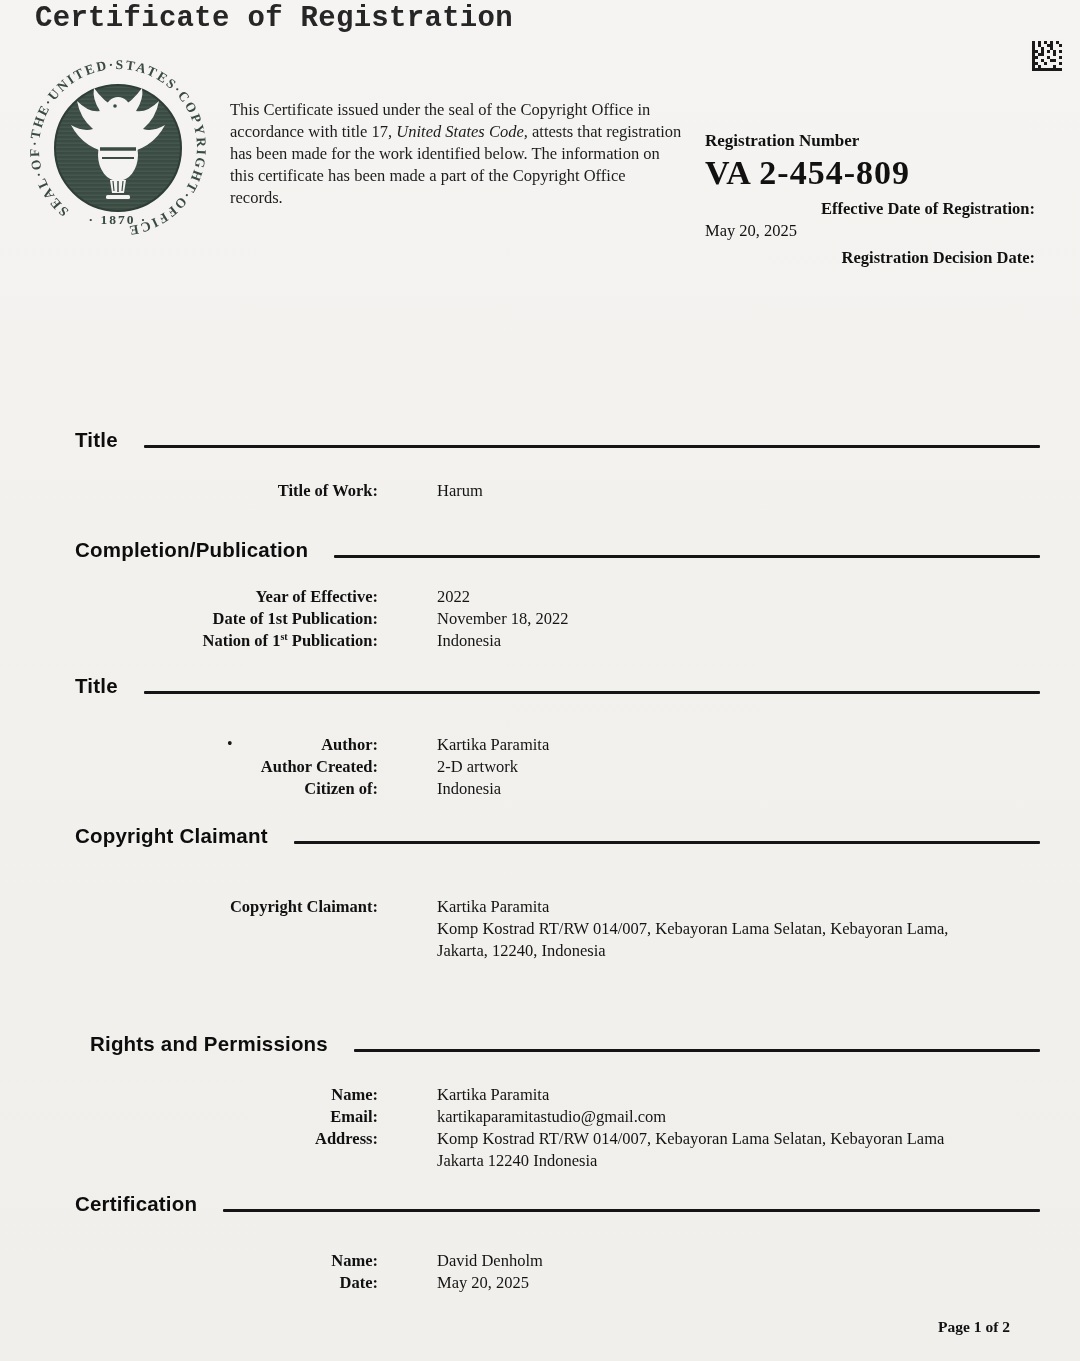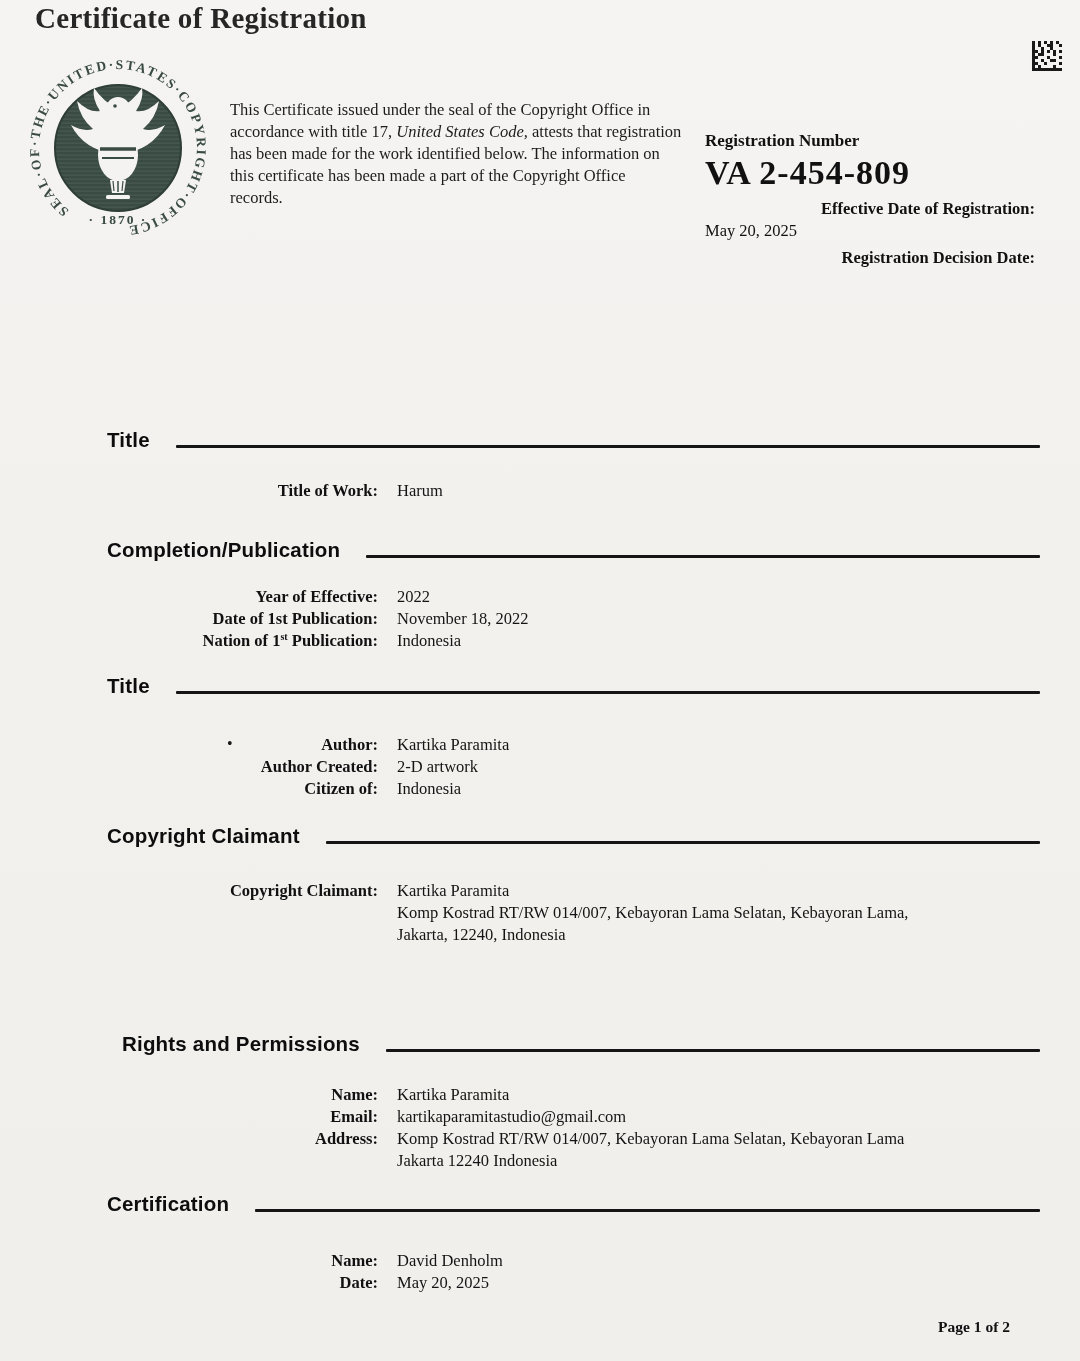--- a/index.html
+++ b/index.html
@@ -5,46 +5,46 @@
   html,body{margin:0;padding:0;}
   body{width:1080px;height:1361px;background:#e9e8e6;}
   .page{
     position:relative;width:1080px;height:1361px;overflow:hidden;
     background:linear-gradient(180deg,#f5f4f2 0%,#f2f1ee 40%,#f0efec 100%);
     font-family:"Liberation Serif",serif;color:#181818;
   }
   
   .doc-title{
     position:absolute;left:35px;top:2px;font-size:29px;letter-spacing:.3px;
-    color:#262626;font-weight:600;
+    color:#262626;font-weight:600;font-family:Liberation Mono, monospace;
   }
   .seal{position:absolute;left:22px;top:52px;width:192px;height:192px;}
   .intro{
     position:absolute;left:230px;top:82px;width:452px;
     font-size:16.5px;line-height:22px;color:#1c1c1c;
   }
   .intro i{font-style:italic;}
   .regblock{position:absolute;left:705px;top:131px;width:330px;color:#111;}
   .regblock .rn-label{font-weight:bold;font-size:17px;}
   .regblock .rn-number{font-weight:bold;font-size:34px;letter-spacing:1px;margin-top:3px;}
   .regblock .rb-lbl{font-weight:bold;font-size:16.5px;margin-top:7px;text-align:right;}
   .regblock .rb-val{font-size:16.5px;margin-top:2px;}
   .barcode{position:absolute;left:1030px;top:39px;width:34px;height:34px;}
 
   
   .section{position:absolute;left:75px;width:965px;}
   .section.indent{left:90px;width:950px;}
   .sec-head{display:flex;align-items:flex-end;gap:26px;}
   .sec-head .hd{
     font-family:"Liberation Sans",sans-serif;font-weight:bold;font-size:20.5px;
-    color:#0d0d0d;letter-spacing:.2px;white-space:nowrap;margin-left:32px;
+    color:#0d0d0d;letter-spacing:.2px;white-space:nowrap;
   }
   .sec-head .rule{flex:1;height:3px;background:#151515;margin-bottom:4px;border-radius:1px;}
   .rows{margin-top:26px;}
-  .kv{display:flex;font-size:16.5px;line-height:22px;}
+  .kv{display:flex;font-size:16.5px;line-height:22px;gap:40px;}
   .kv .lbl{width:303px;text-align:right;font-weight:bold;flex:0 0 303px;color:#111;}
   .section.indent .kv .lbl{width:288px;flex:0 0 288px;}
   .kv .val{margin-left:19px;color:#141414;}
   .kv sup{font-size:10px;vertical-align:super;line-height:0;}
   .bullet-row{position:relative;}
   .bullet{position:absolute;left:152px;top:-1px;font-size:16px;}
   .page-indicator{
     position:absolute;right:70px;top:1318px;font-weight:bold;font-size:15.5px;color:#111;
   }
 </style>
@@ -198,21 +198,21 @@
         <span class="val">Indonesia</span>
       </div>
     </div>
   </div>
 
   <div class="section" style="top:824px">
     <div class="sec-head">
       <span class="hd">Copyright Claimant</span>
       <span class="rule"></span>
     </div>
-    <div class="rows" style="margin-top:32px">
+    <div class="rows" style="margin-top:48px">
       <div class="kv">
         <span class="lbl">Copyright Claimant:</span>
         <span class="val">
           <div>Kartika Paramita</div>
           <div>Komp Kostrad RT/RW 014/007, Kebayoran Lama Selatan, Kebayoran Lama,</div>
           <div>Jakarta, 12240, Indonesia</div>
         </span>
       </div>
     </div>
   </div>

